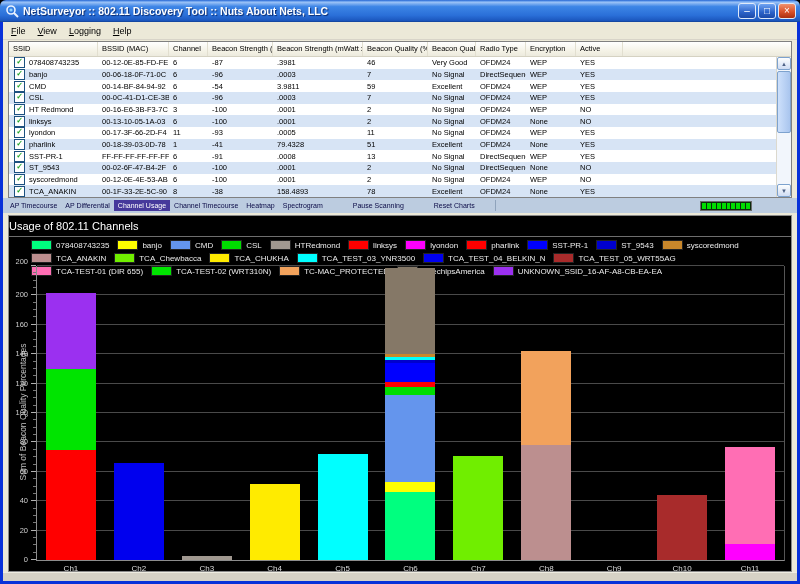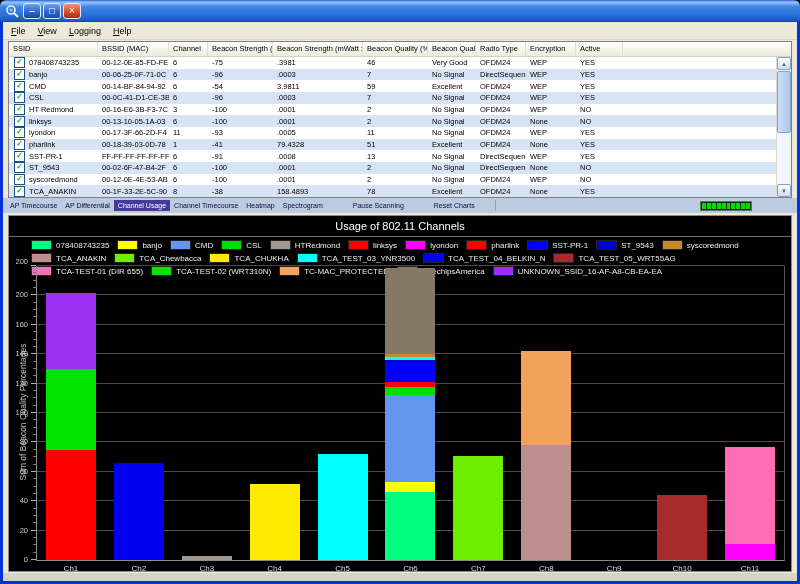--- a/index.html
+++ b/index.html
@@ -65,21 +65,21 @@
   .tab.active{background:#46399b;color:#fff;}
   .tab.action{margin-left:22px;}
   .strip-divider{width:1px;height:11px;background:#8fa3bc;margin-left:16px;}
   .progress{margin-left:12px;margin-right:45px;width:52px;height:10px;flex:none;
     border:1px solid #6b6b6b;background:#0b2a0b;display:flex;gap:1px;padding:1px;box-sizing:border-box;}
   .progress i{flex:1;background:#00dd00;}
 
   
   .chart-panel{flex:1;margin:2px 5px 0 5px;background:#000;position:relative;
     border:1px solid #8a8a8a;box-sizing:border-box;overflow:hidden;}
-  .chart-title{position:absolute;top:4px;left:0;right:0;text-align:center;
+  .chart-title{position:absolute;top:4px;left:0;right:0;text-align:left;
     color:#fff;font-size:11px;}
   .title-rule{position:absolute;top:20px;left:0;right:0;height:1px;background:#6e6e6e;}
   .legend{position:absolute;top:24px;left:22px;right:8px;display:flex;flex-wrap:wrap;
     column-gap:8px;row-gap:3px;align-items:center;}
   .leg{display:flex;align-items:center;font-size:8px;color:#ececec;white-space:nowrap;}
   .leg i{width:19px;height:8px;margin-right:4px;flex:none;border:1px solid #222;}
   .ytitle{position:absolute;width:294px;top:191px;left:-133px;transform:rotate(-90deg);
     text-align:center;font-size:8.5px;color:#c0c0c0;}
   .yaxis{position:absolute;left:0;top:50px;width:27px;height:294px;}
   .ylab{position:absolute;right:8px;font-size:7.5px;color:#d0d0d0;}
@@ -100,20 +100,21 @@
 </head>
 <body>
 
 <div class="window">
   <div class="titlebar">
     <svg class="app-icon" viewBox="0 0 14 14">
       <circle cx="6" cy="6" r="4" fill="none" stroke="#eaf2ff" stroke-width="1.6"></circle>
       <line x1="9" y1="9" x2="13" y2="13" stroke="#eaf2ff" stroke-width="2"></line>
       <circle cx="6" cy="6" r="1.6" fill="#8fd2ff"></circle>
     </svg>
+    <span class="title-text">NetSurveyor :: 802.11 Discovery Tool :: Nuts About Nets, LLC</span>
     <span class="winbtns" id="winbtns">
         <span class="winbtn minimize">–</span>
         <span class="winbtn maximize">□</span>
         <span class="winbtn close">×</span>
       </span>
   </div>
 
   <div class="frame">
     <div class="menubar" id="menubar">
         <span class="menu-item"><u>F</u>ile</span>
@@ -137,34 +138,34 @@
           <div class="hcell hfill"></div>
         </div>
       <div class="tbody" id="tbody">
           <div class="tr">
             <div class="td first" style="width: 89px;">
               <span class="cbx">✓</span>
               <span>078408743235</span>
             </div>
             <div class="td" style="width: 71px;">00-12-0E-85-FD-FE</div>
             <div class="td" style="width: 39px;">6</div>
-            <div class="td" style="width: 65px;">-75</div>
+            <div class="td" style="width: 65px;">-87</div>
             <div class="td" style="width: 90px;">.3981</div>
             <div class="td" style="width: 65px;">46</div>
             <div class="td" style="width: 48px;">Very Good</div>
             <div class="td" style="width: 50px;">OFDM24</div>
             <div class="td" style="width: 50px;">WEP</div>
             <div class="td" style="width: 47px;">YES</div>
           </div>
           <div class="tr alt">
             <div class="td first" style="width: 89px;">
               <span class="cbx">✓</span>
               <span>banjo</span>
             </div>
-            <div class="td" style="width: 71px;">00-06-25-0F-71-0C</div>
+            <div class="td" style="width: 71px;">00-06-18-0F-71-0C</div>
             <div class="td" style="width: 39px;">6</div>
             <div class="td" style="width: 65px;">-96</div>
             <div class="td" style="width: 90px;">.0003</div>
             <div class="td" style="width: 65px;">7</div>
             <div class="td" style="width: 48px;">No Signal</div>
             <div class="td" style="width: 50px;">DirectSequencing</div>
             <div class="td" style="width: 50px;">WEP</div>
             <div class="td" style="width: 47px;">YES</div>
           </div>
           <div class="tr">

